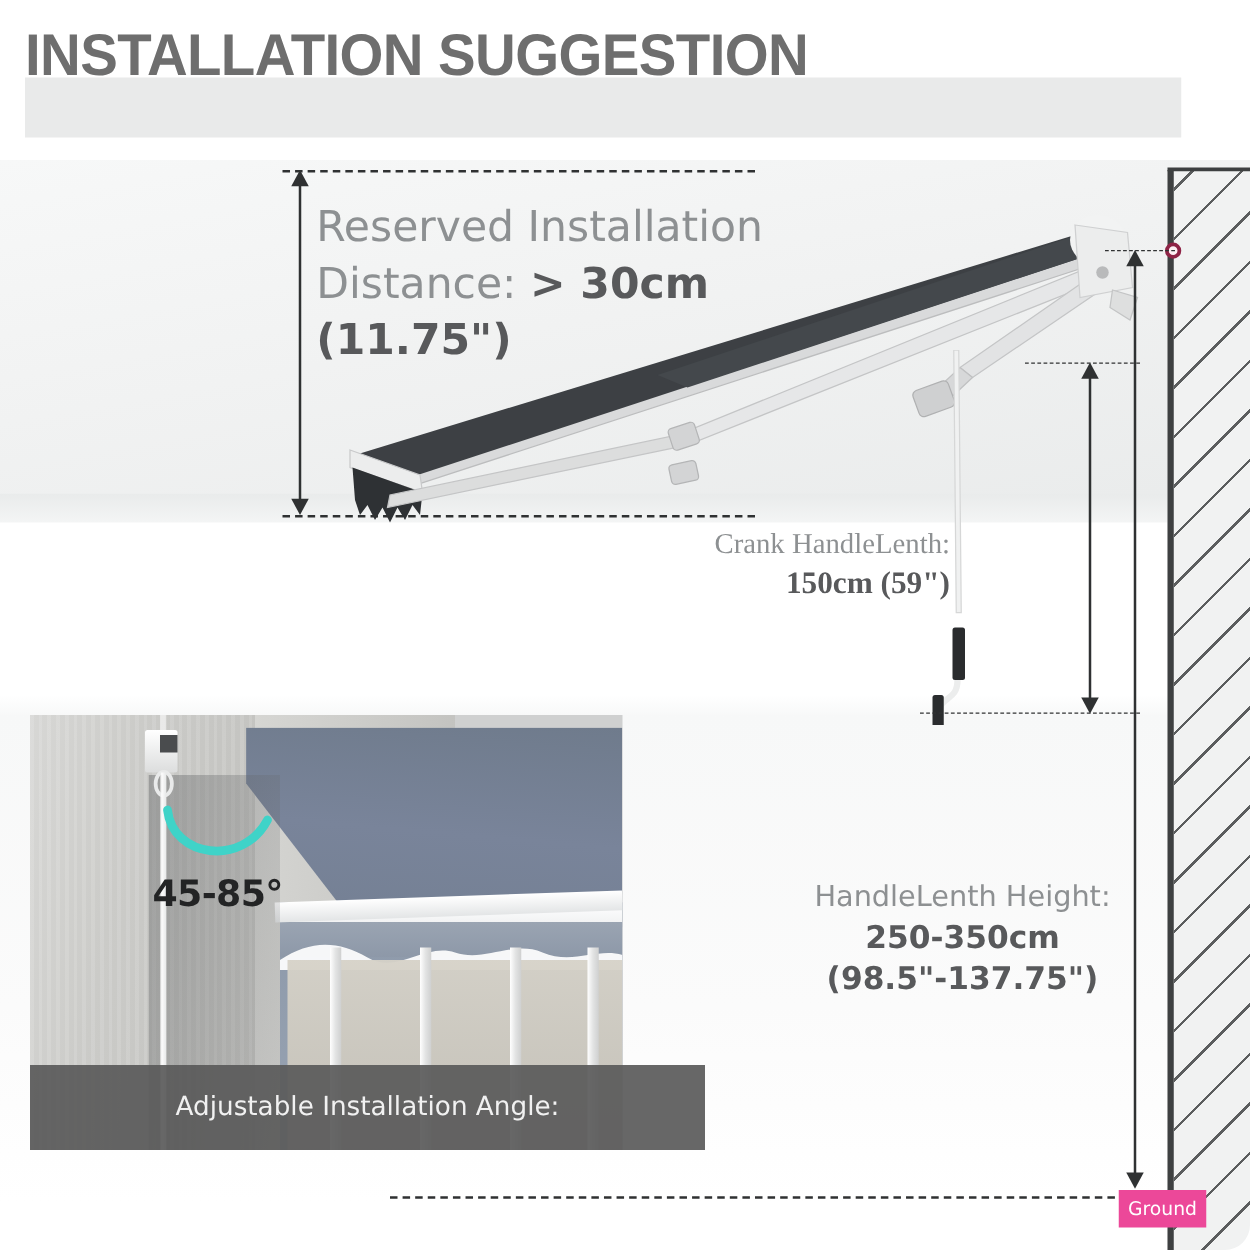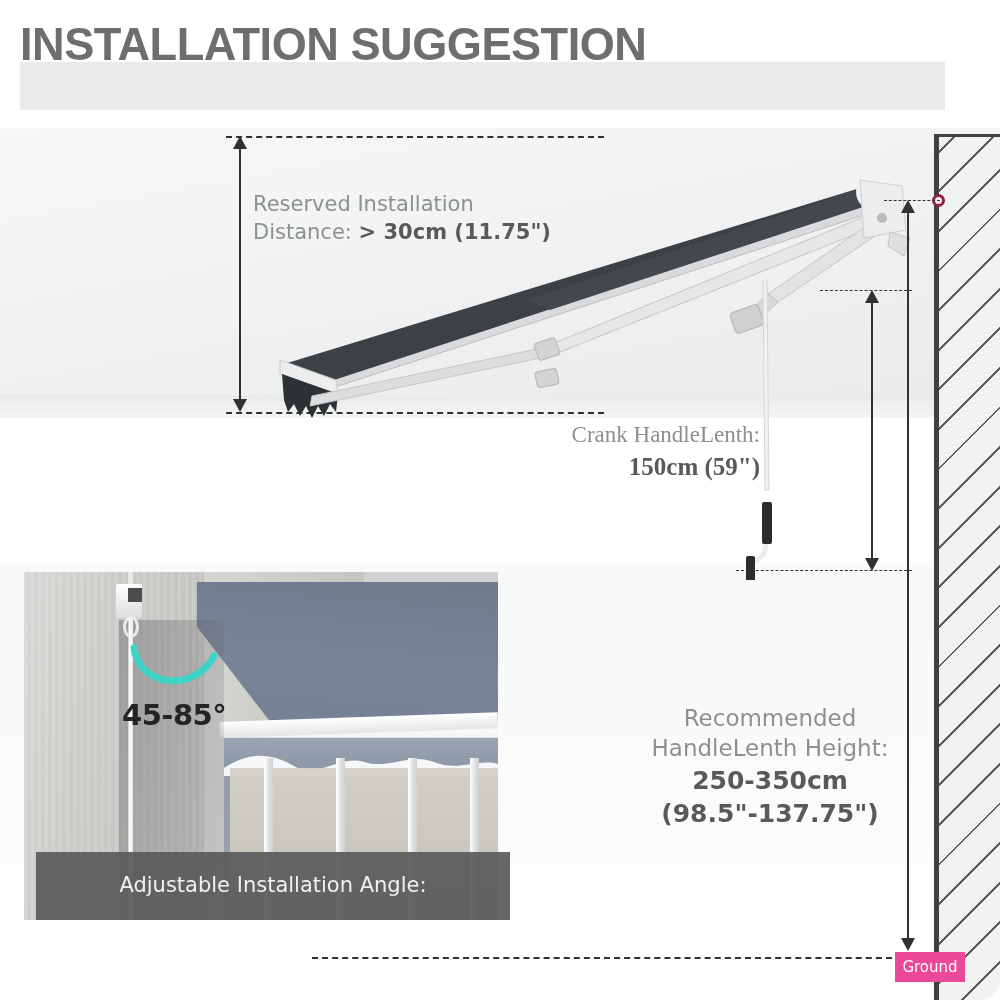--- a/index.html
+++ b/index.html
@@ -66,21 +66,21 @@
   .dim-line{position:absolute;width:1.6px;background:#2f3132;}
   .arrow-up,.arrow-down{position:absolute;width:0;height:0;}
   .arrow-up{border-left:7px solid transparent;border-right:7px solid transparent;border-bottom:13px solid #2f3132;}
   .arrow-down{border-left:7px solid transparent;border-right:7px solid transparent;border-top:13px solid #2f3132;}
 
   
   .callout{position:absolute;font-family:"DejaVu Sans", sans-serif;color:#8d9092;line-height:1.32;}
   .callout .lite{font-weight:400;color:#8d9092;}
   .callout .bold{font-weight:700;color:#58595b;}
 
-  #callout-reserved{left:253px;top:191px;font-size:21px;text-align:left;width:420px;}
+  #callout-reserved{left:253px;top:160px;font-size:34px;text-align:left;width:420px;}
   #callout-crank{left:470px;top:420px;font-size:23px;text-align:right;width:290px;font-family:Liberation Serif, serif;}
   #callout-height{left:620px;top:703px;font-size:23px;text-align:center;width:300px;}
 
   
   #inset{
     position:absolute;left:24px;top:572px;width:474px;height:348px;
     overflow:hidden;background:#cfd0d0;
   }
   .photo-layer{position:absolute;}
   #ph-wall{left:0;top:0;width:200px;height:348px;
@@ -119,21 +119,21 @@
   
   #ph-rail-wave{left:200px;top:178px;width:274px;height:26px;}
   #ph-rail-panel{left:206px;top:196px;width:268px;height:152px;
     background:linear-gradient(180deg, rgba(214,210,200,.95), rgba(198,194,184,.95));}
   .rail-post{position:absolute;top:186px;width:9px;height:162px;
     background:linear-gradient(90deg,#ffffff,#e2e3e3,#cfd0d0);}
   #ph-angle-label{left:98px;top:126px;font-family:"DejaVu Sans", sans-serif;
     font-size:29px;font-weight:700;color:#232425;letter-spacing:-0.5px;}
 
   #inset-caption{
-    position:absolute;left:36px;top:852px;width:474px;height:68px;
+    position:absolute;left:24px;top:852px;width:540px;height:68px;
     background:rgba(90,90,90,.92);
     display:flex;flex-direction:row;align-items:center;justify-content:center;
   }
   #inset-caption .cap-line{font-family:"DejaVu Sans", sans-serif;color:#ffffff;font-size:21px;line-height:1.3;}
   #inset-caption .cap-line .bold{font-weight:700;color:#ffffff;}
   #inset-caption .cap-line .lite{font-weight:400;color:#f1f1f1;}
 
   
   #ground-dash{position:absolute;left:312px;top:957px;width:590px;height:0;border-top:2px dashed #2f3132;}
   #ground-label{
@@ -224,21 +224,20 @@
       <span class="bold">&gt; 30cm (11.75")</span>
     </div>
   </div>
 
   <div class="callout" id="callout-crank">
     <div class="lite">Crank HandleLenth:</div>
     <div class="bold" style="font-size:25px;">150cm (59")</div>
   </div>
 
   <div class="callout" id="callout-height">
-    <div class="lite">Recommended</div>
     <div class="lite">HandleLenth Height:</div>
     <div class="bold" style="font-size:25px;">250-350cm</div>
     <div class="bold" style="font-size:25px;">(98.5"-137.75")</div>
   </div>
 
   <div id="inset">
     <div class="photo-layer" id="ph-wall"></div>
     <div class="photo-layer" id="ph-wall-tex"></div>
     <div class="photo-layer" id="ph-wall-right"></div>
     <div class="photo-layer" id="ph-sky"></div>

